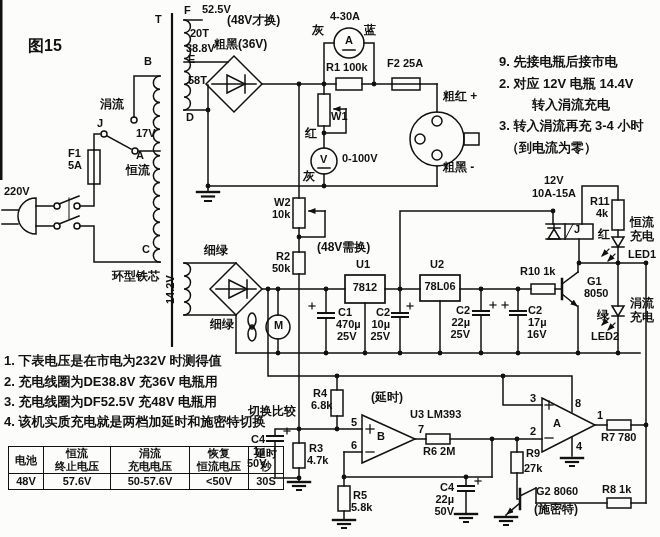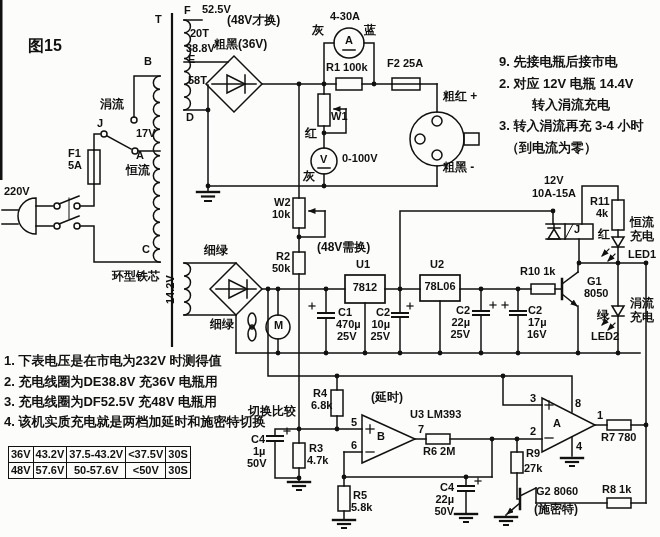--- a/index.html
+++ b/index.html
@@ -480,26 +480,38 @@
 
 <div>
   <span class="note" style="left:4px;top:352px">1. 下表电压是在市电为232V 时测得值</span>
   <span class="note" style="left:4px;top:373px">2. 充电线圈为DE38.8V 充36V 电瓶用</span>
   <span class="note" style="left:4px;top:393px">3. 充电线圈为DF52.5V 充48V 电瓶用</span>
   <span class="note" style="left:4px;top:413px">4. 该机实质充电就是两档加延时和施密特切换</span>
 </div>
 
 <table class="vt">
   <tbody>
-  <tr class="drow">
-    <td>36V</td>
-          <td>43.2V</td>
-          <td>37.5-43.2V</td>
-          <td>&lt;37.5V</td>
-          <td>30S</td>
+        <tr>
+    <th class="c1">电池</th>
+    <th class="c2">
+            <div>恒流</div>
+            <div>终止电压</div>
+          </th>
+    <th class="c3">
+            <div>涓流</div>
+            <div>充电电压</div>
+          </th>
+    <th class="c4">
+            <div>恢复</div>
+            <div>恒流电压</div>
+          </th>
+    <th class="c5">
+            <div>延时</div>
+            <div>秒</div>
+          </th>
   </tr>
   <tr class="drow">
     <td>48V</td>
           <td>57.6V</td>
           <td>50-57.6V</td>
           <td>&lt;50V</td>
           <td>30S</td>
   </tr>
 </tbody>
     </table>

